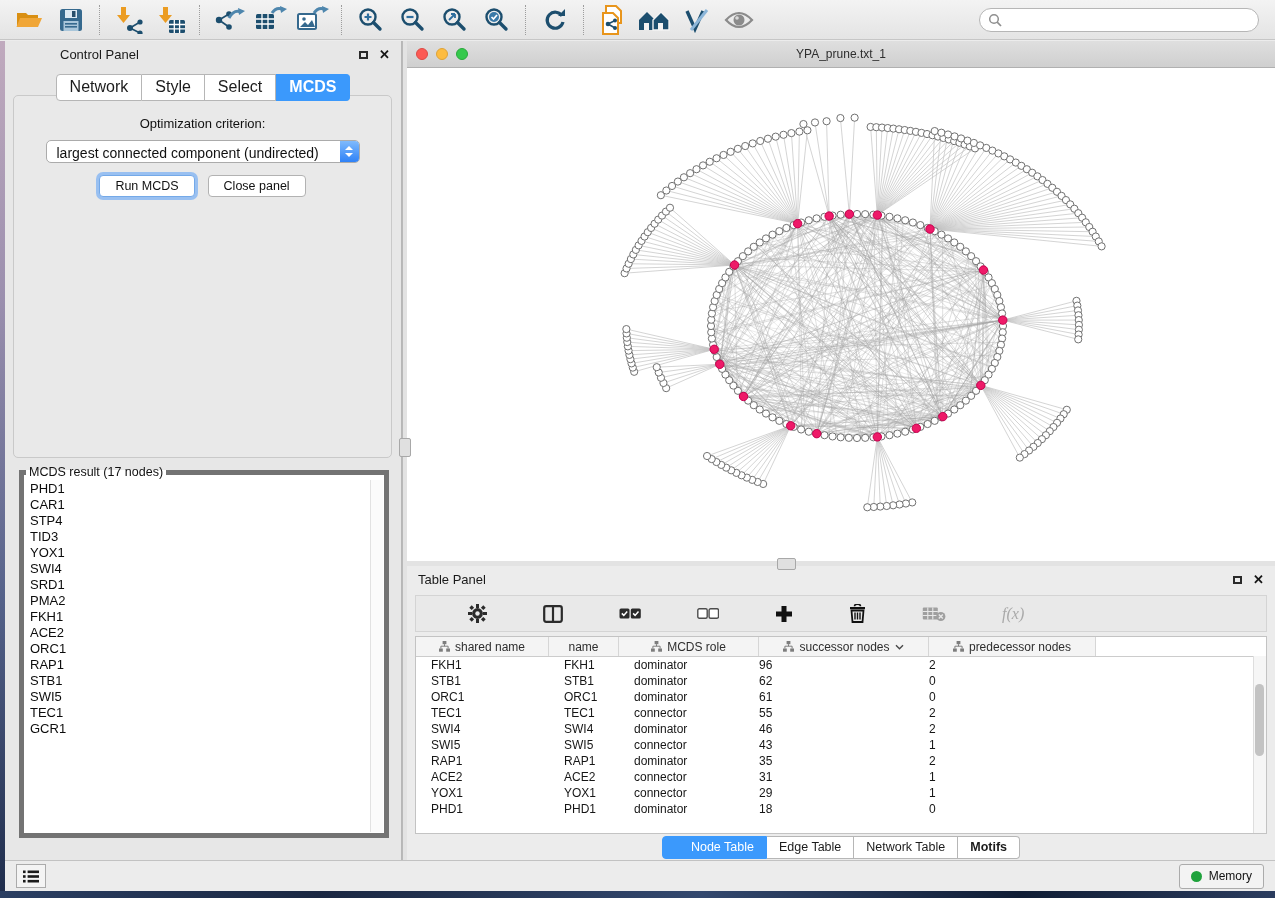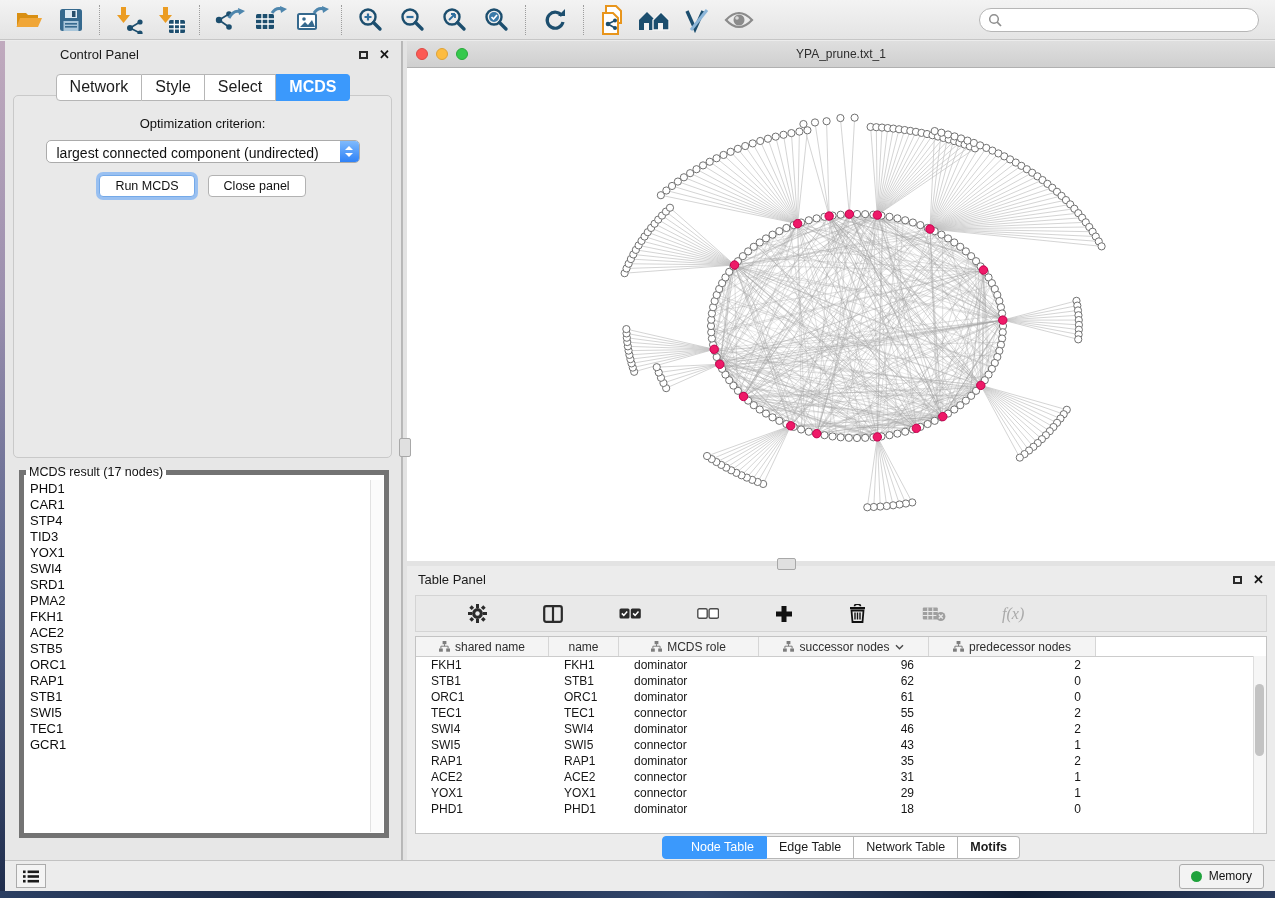--- a/index.html
+++ b/index.html
@@ -64,21 +64,21 @@
   .table-panel{position:absolute;left:407px;top:566px;width:868px;height:294px;background:#ececec;display:flex;flex-direction:column;box-sizing:border-box;}
   .ttoolbar{margin:2px 8px 4px;height:37px;background:#e9e9e9;border:1px solid #d4d4d4;display:flex;align-items:center;gap:20px;padding:0 16px;flex:0 0 auto;box-sizing:border-box;}
   .tibtn{display:flex;align-items:center;justify-content:center;margin-left:36px;}
   .fx{font-family:"Liberation Serif",serif;font-style:italic;font-size:16px;color:#a9a9a9;}
   .tablewrap{margin:0 8px;flex:1;background:#fff;border:1px solid #c3c3c3;position:relative;overflow:hidden;}
   .thead{display:flex;height:19px;background:#f4f4f4;border-bottom:1px solid #cccccc;}
   .th{display:flex;align-items:center;justify-content:center;gap:5px;font-size:12px;color:#2e2e2e;border-right:1px solid #d6d6d6;box-sizing:border-box;flex:0 0 auto;}
   .th.fill{flex:1;border-right:none;background:#fff;}
   .tr{display:flex;height:16px;}
   .td{font-size:12px;color:#161616;box-sizing:border-box;flex:0 0 auto;padding:1px 0 0 15px;white-space:nowrap;overflow:hidden;}
-  .td.num{text-align:right;padding:1px 15px 0 0;}
+  .td.num{text-align:left;padding:1px 15px 0 0;}
   .vscroll{position:absolute;right:0;top:19px;bottom:0;width:12px;background:#f6f6f6;border-left:1px solid #dedede;}
   .vthumb{position:absolute;left:1px;width:9px;top:28px;height:72px;background:#c3c3c3;border-radius:5px;}
   .btabs{height:26px;display:flex;justify-content:center;align-items:center;flex:0 0 auto;}
   .btab{font-size:12.5px;padding:3px 12px 4px;background:#fff;border:1px solid #b6b6b6;border-left:none;color:#1c1c1c;}
   .btab:first-child{border-left:1px solid #b6b6b6;border-radius:4px 0 0 4px;padding-left:28px;}
   .btab:last-child{border-radius:0 4px 4px 0;font-weight:bold;}
   .btab.active{background:#3b99fc;border-color:#3b99fc;color:#fff;}
 
   
   .status{position:absolute;left:5px;top:860px;width:1270px;height:31px;background:#ececec;border-top:1px solid #c2c2c2;display:flex;align-items:center;padding:0 11px;box-sizing:border-box;}
@@ -268,21 +268,20 @@
           <div class="mcds-item">PHD1</div>
           <div class="mcds-item">CAR1</div>
           <div class="mcds-item">STP4</div>
           <div class="mcds-item">TID3</div>
           <div class="mcds-item">YOX1</div>
           <div class="mcds-item">SWI4</div>
           <div class="mcds-item">SRD1</div>
           <div class="mcds-item">PMA2</div>
           <div class="mcds-item">FKH1</div>
           <div class="mcds-item">ACE2</div>
-          <div class="mcds-item">STB5</div>
           <div class="mcds-item">ORC1</div>
           <div class="mcds-item">RAP1</div>
           <div class="mcds-item">STB1</div>
           <div class="mcds-item">SWI5</div>
           <div class="mcds-item">TEC1</div>
           <div class="mcds-item">GCR1</div>
         </div>
       <div class="list-track"></div>
     </fieldset>
   </div>

